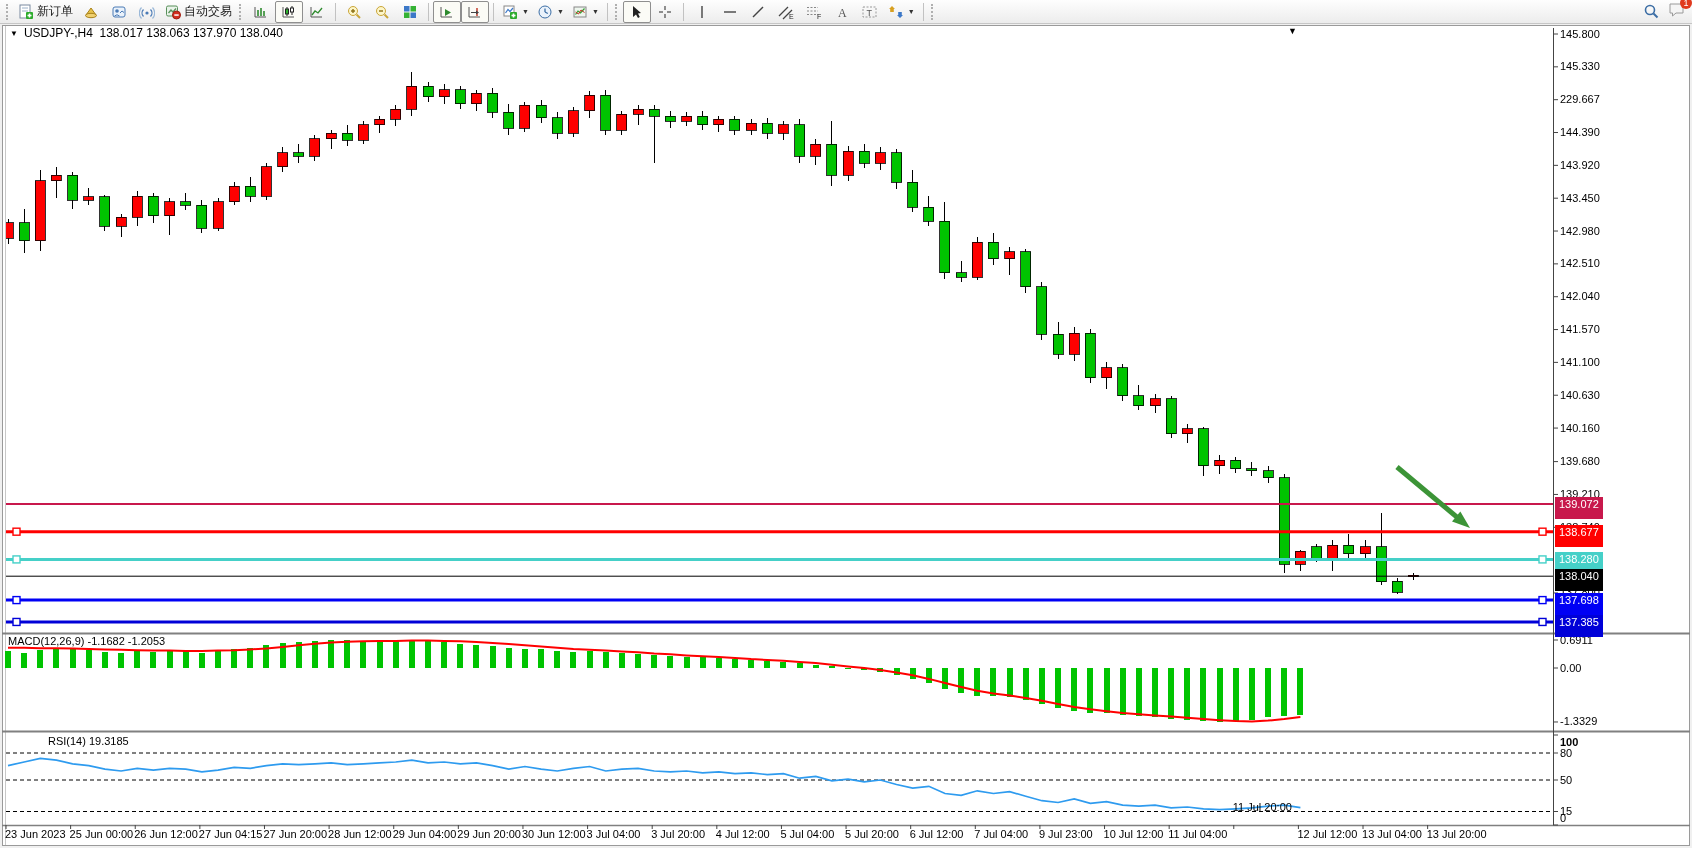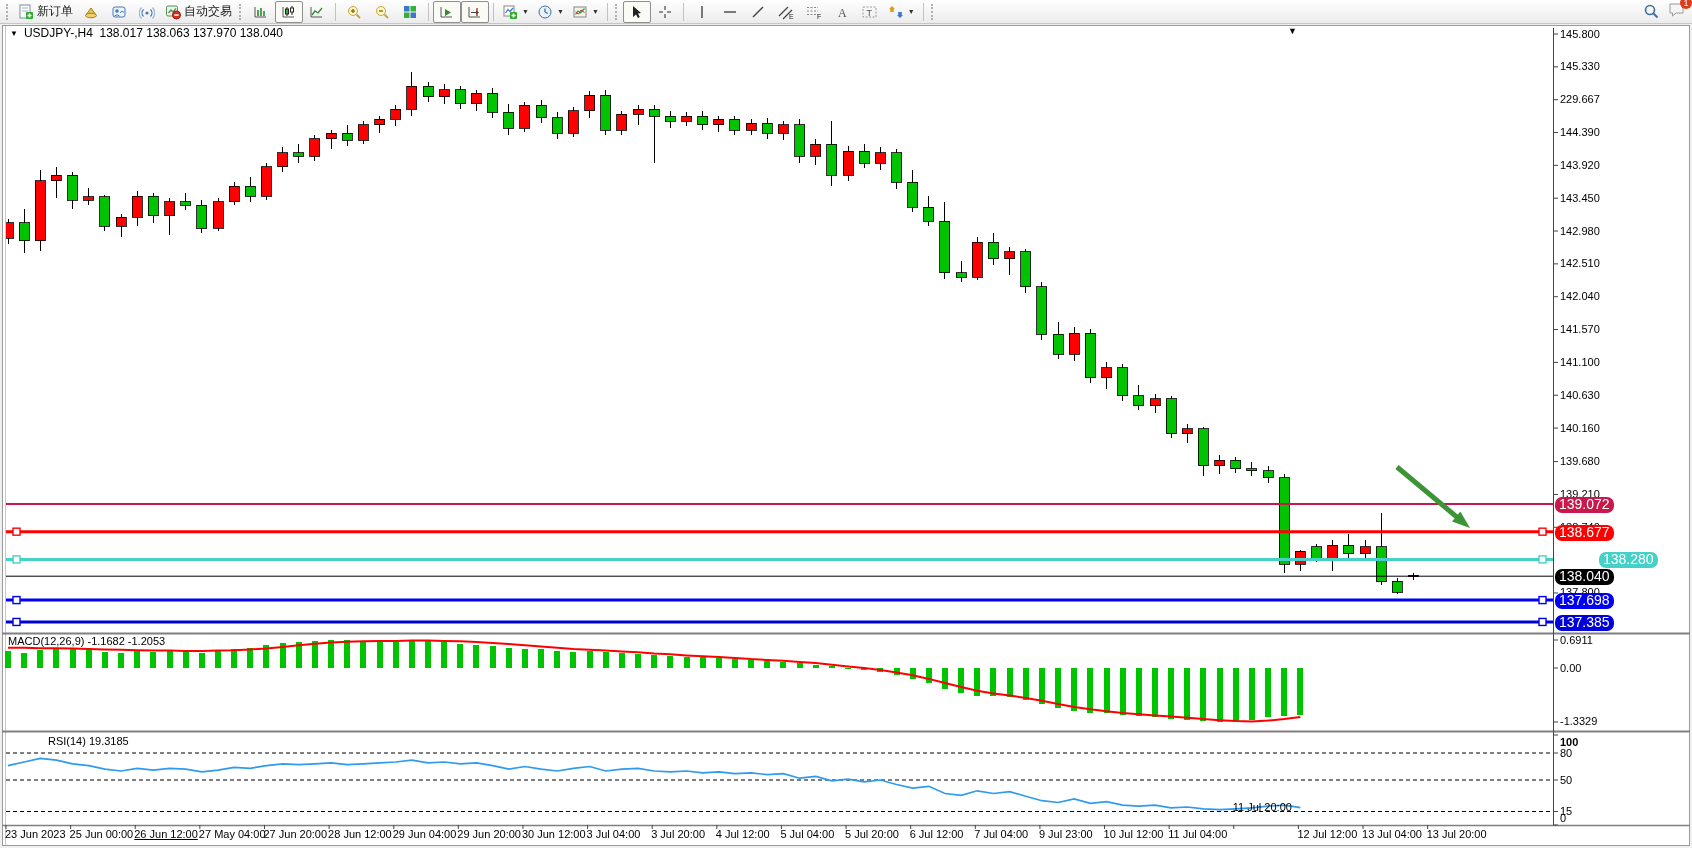--- a/index.html
+++ b/index.html
@@ -18,22 +18,22 @@
     padding:0 6px;border:1px solid transparent;border-radius:2px;font-weight:bold;}
   .tf-btn.active{border-color:#979797;background:#fbfbf6;}
   .tb-right{margin-left:auto;display:inline-flex;align-items:center;margin-right:6px;gap:8px;}
   .badge{position:absolute;top:-4px;right:-6px;background:#e03a1e;color:#fff;border-radius:50%;
     width:12px;height:12px;font-size:9px;line-height:12px;text-align:center;}
   
   svg.layer{position:absolute;top:0;left:0;z-index:1;}
   .ov{position:absolute;font-size:11px;color:#000;z-index:3;white-space:nowrap;line-height:13px;}
   .chart-title{top:27px;left:10px;font-size:12px;z-index:4;}
   .chart-title .dd{font-size:8px;margin-right:6px;vertical-align:1px;}
-  .price-label{position:absolute;left:1555px;z-index:4;color:#fff;font-size:14px;
-    padding:0 4px;height:16px;line-height:14px;white-space:nowrap;border-radius:7px;}
+  .price-label{position:absolute;left:1555px;z-index:4;color:#fff;font-size:11px;
+    padding:0 4px;height:22px;line-height:14px;white-space:nowrap;}
   .scroll-marker{top:25px;left:1288px;font-size:9px;z-index:4;}
   .macd-label{top:635px;left:8px;}
   .rsi-label{top:735px;left:8px;padding-left:40px;}
 </style>
 </head>
 <body>
 
 <div class="toolbar">
   <span class="tb-grip"></span>
   <span class="tb-btn">
@@ -615,36 +615,36 @@
     <div class="ov" style="left: 1560px; top: 323.05px;">141.570</div>
     <div class="ov" style="left: 1560px; top: 355.889px;">141.100</div>
     <div class="ov" style="left: 1560px; top: 388.728px;">140.630</div>
     <div class="ov" style="left: 1560px; top: 421.567px;">140.160</div>
     <div class="ov" style="left: 1560px; top: 455.104px;">139.680</div>
     <div class="ov" style="left: 1560px; top: 487.943px;">139.210</div>
     <div class="ov" style="left: 1560px; top: 520.782px;">138.740</div>
     <div class="ov" style="left: 1560px; top: 586.46px;">137.800</div>
     <div class="price-label" style="left: 1555px; top: 497.085px; background: rgb(200, 24, 76);">139.072</div>
     <div class="price-label" style="left: 1555px; top: 524.684px; background: rgb(255, 0, 0);">138.677</div>
-    <div class="price-label" style="left: 1555px; top: 552.422px; background: rgb(69, 208, 200); margin-left: 44px;">138.280</div>
+    <div class="price-label" style="left: 1555px; top: 552.422px; background: rgb(69, 208, 200);">138.280</div>
     <div class="price-label" style="left: 1555px; top: 569.191px; background: rgb(0, 0, 0);">138.040</div>
     <div class="price-label" style="left: 1555px; top: 593.087px; background: rgb(0, 0, 245);">137.698</div>
     <div class="price-label" style="left: 1555px; top: 614.956px; background: rgb(0, 0, 216);">137.385</div>
     <div class="ov" style="left: 1560px; top: 633.51px;">0.6911</div>
     <div class="ov" style="left: 1560px; top: 661.5px;">0.00</div>
     <div class="ov" style="left: 1560px; top: 715.482px;">-1.3329</div>
     <div class="ov" style="left: 1560px; top: 735.5px; font-weight: bold;">100</div>
     <div class="ov" style="left: 1560px; top: 746.5px;">80</div>
     <div class="ov" style="left: 1560px; top: 773.5px;">50</div>
     <div class="ov" style="left: 1560px; top: 805px;">15</div>
     <div class="ov" style="left: 1560px; top: 811.5px;">0</div>
     <div class="ov" style="left: 5px; top: 828px;">23 Jun 2023</div>
     <div class="ov" style="left: 69.62px; top: 828px;">25 Jun 00:00</div>
-    <div class="ov" style="left: 134.24px; top: 828px; text-decoration: underline;">26 Jun 12:00</div>
-    <div class="ov" style="left: 198.86px; top: 828px;">27 May 04:00</div>
+    <div class="ov" style="left: 134.24px; top: 828px;">26 Jun 12:00</div>
+    <div class="ov" style="left: 198.86px; top: 828px;">27 Jun 04:15</div>
     <div class="ov" style="left: 263.48px; top: 828px;">27 Jun 20:00</div>
     <div class="ov" style="left: 328.1px; top: 828px;">28 Jun 12:00</div>
     <div class="ov" style="left: 392.72px; top: 828px;">29 Jun 04:00</div>
     <div class="ov" style="left: 457.34px; top: 828px;">29 Jun 20:00</div>
     <div class="ov" style="left: 521.96px; top: 828px;">30 Jun 12:00</div>
     <div class="ov" style="left: 586.58px; top: 828px;">3 Jul 04:00</div>
     <div class="ov" style="left: 651.2px; top: 828px; text-align: right;">3 Jul 20:00</div>
     <div class="ov" style="left: 715.82px; top: 828px;">4 Jul 12:00</div>
     <div class="ov" style="left: 780.44px; top: 828px;">5 Jul 04:00</div>
     <div class="ov" style="left: 845.06px; top: 828px;">5 Jul 20:00</div>

